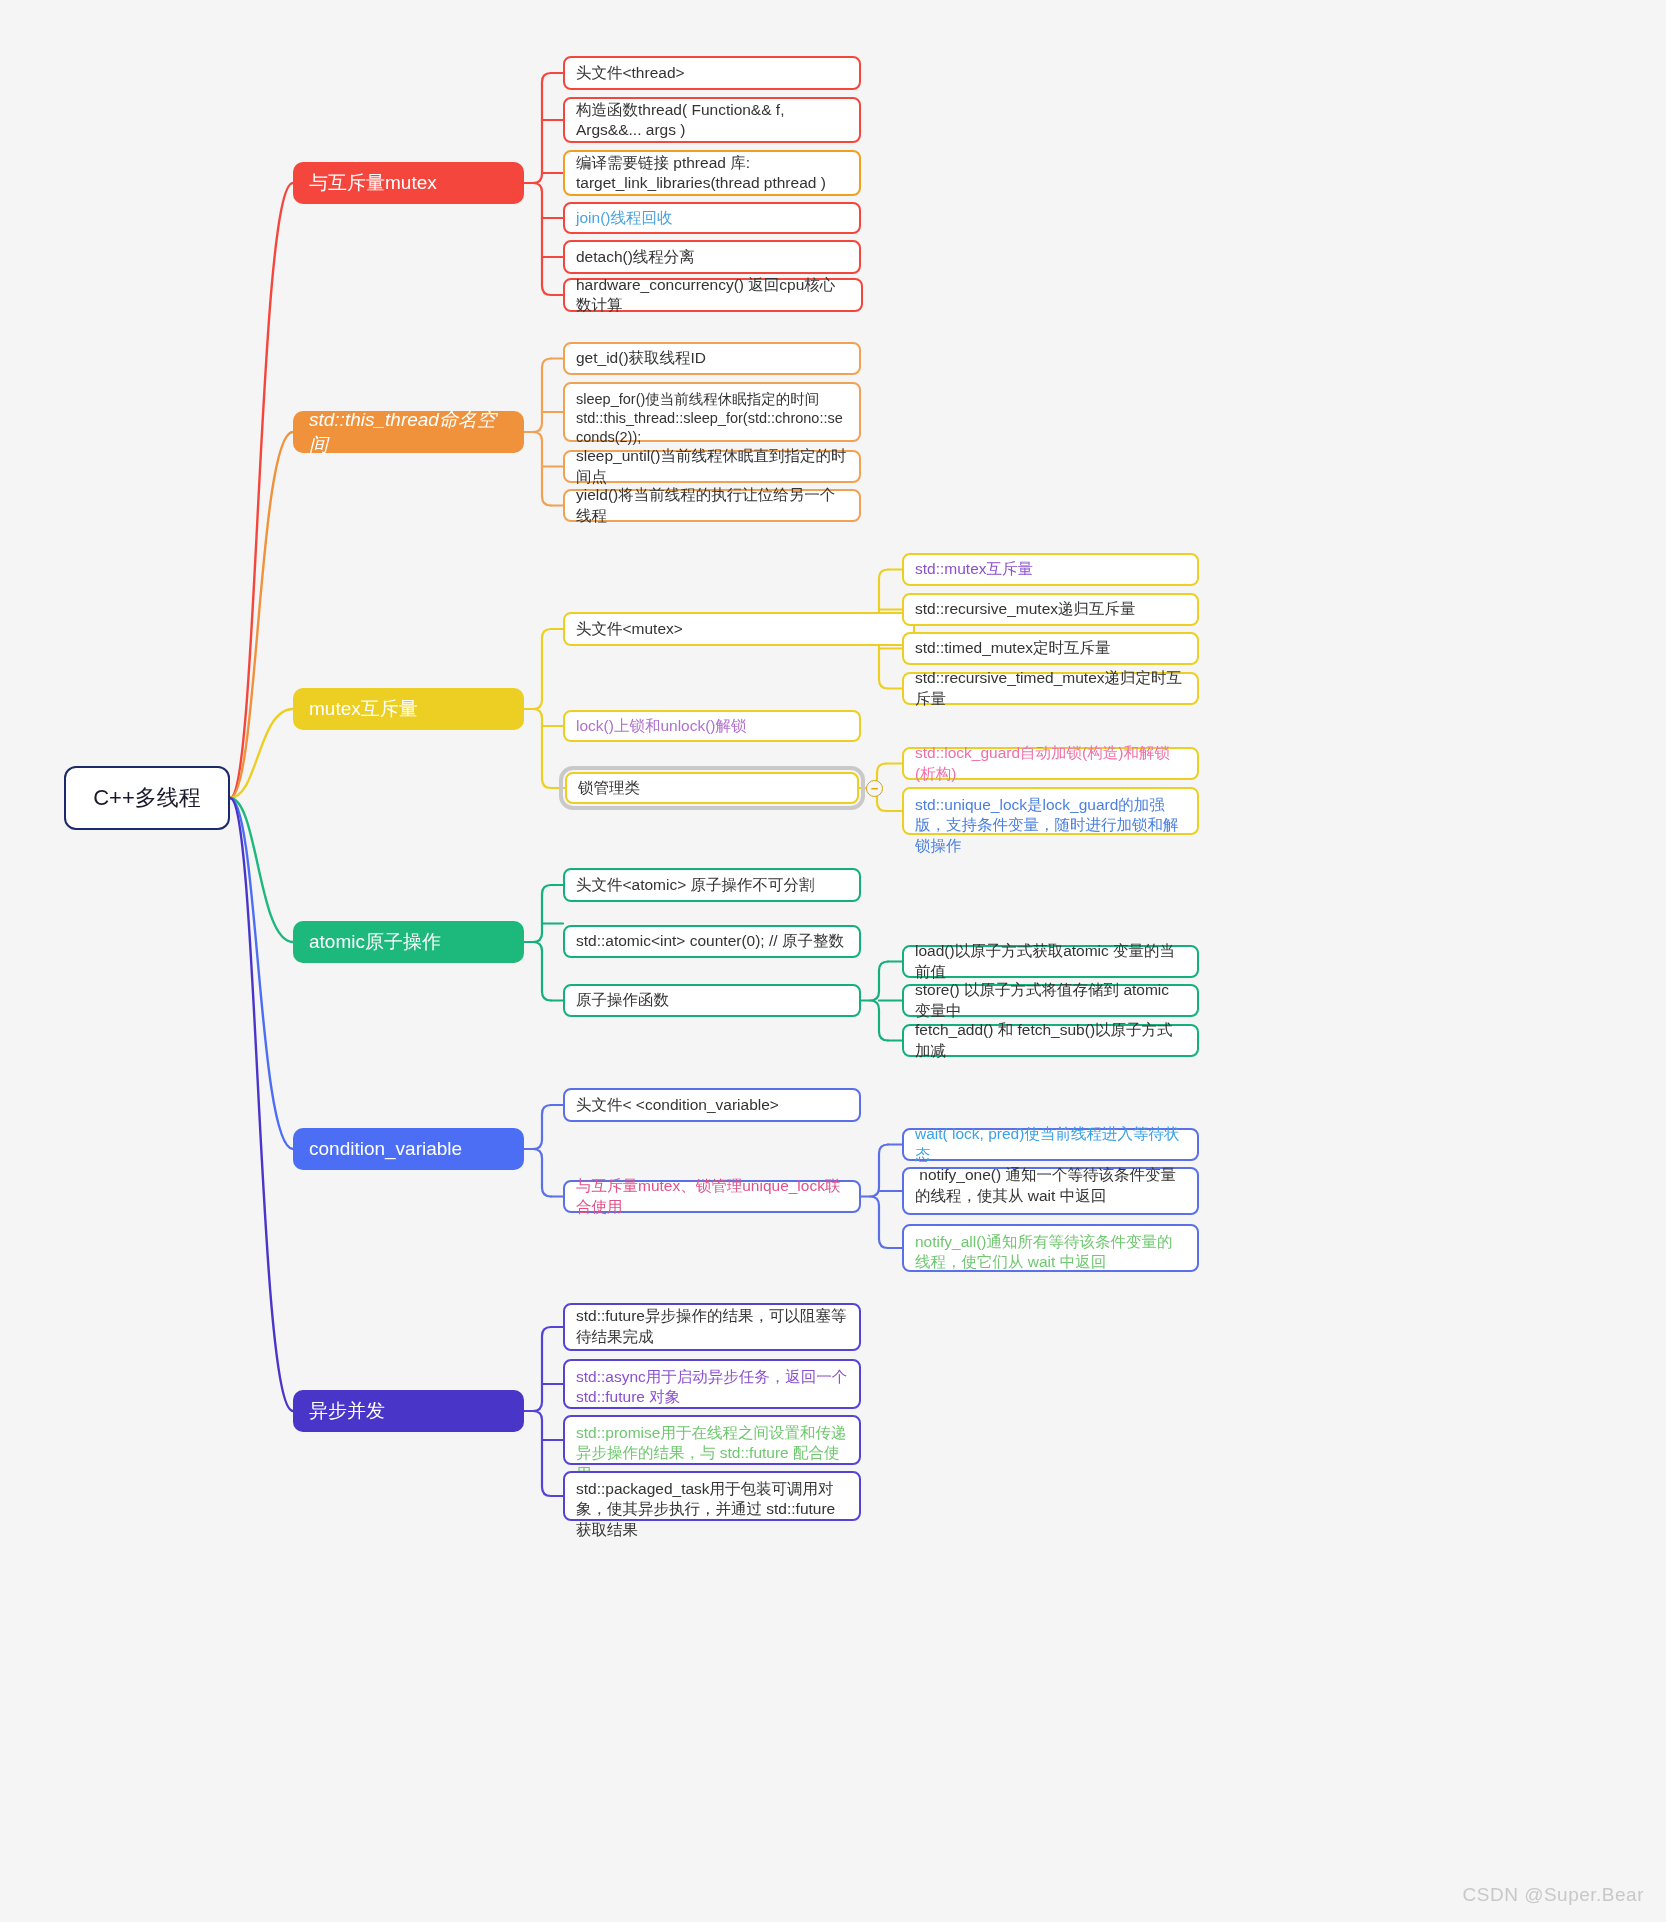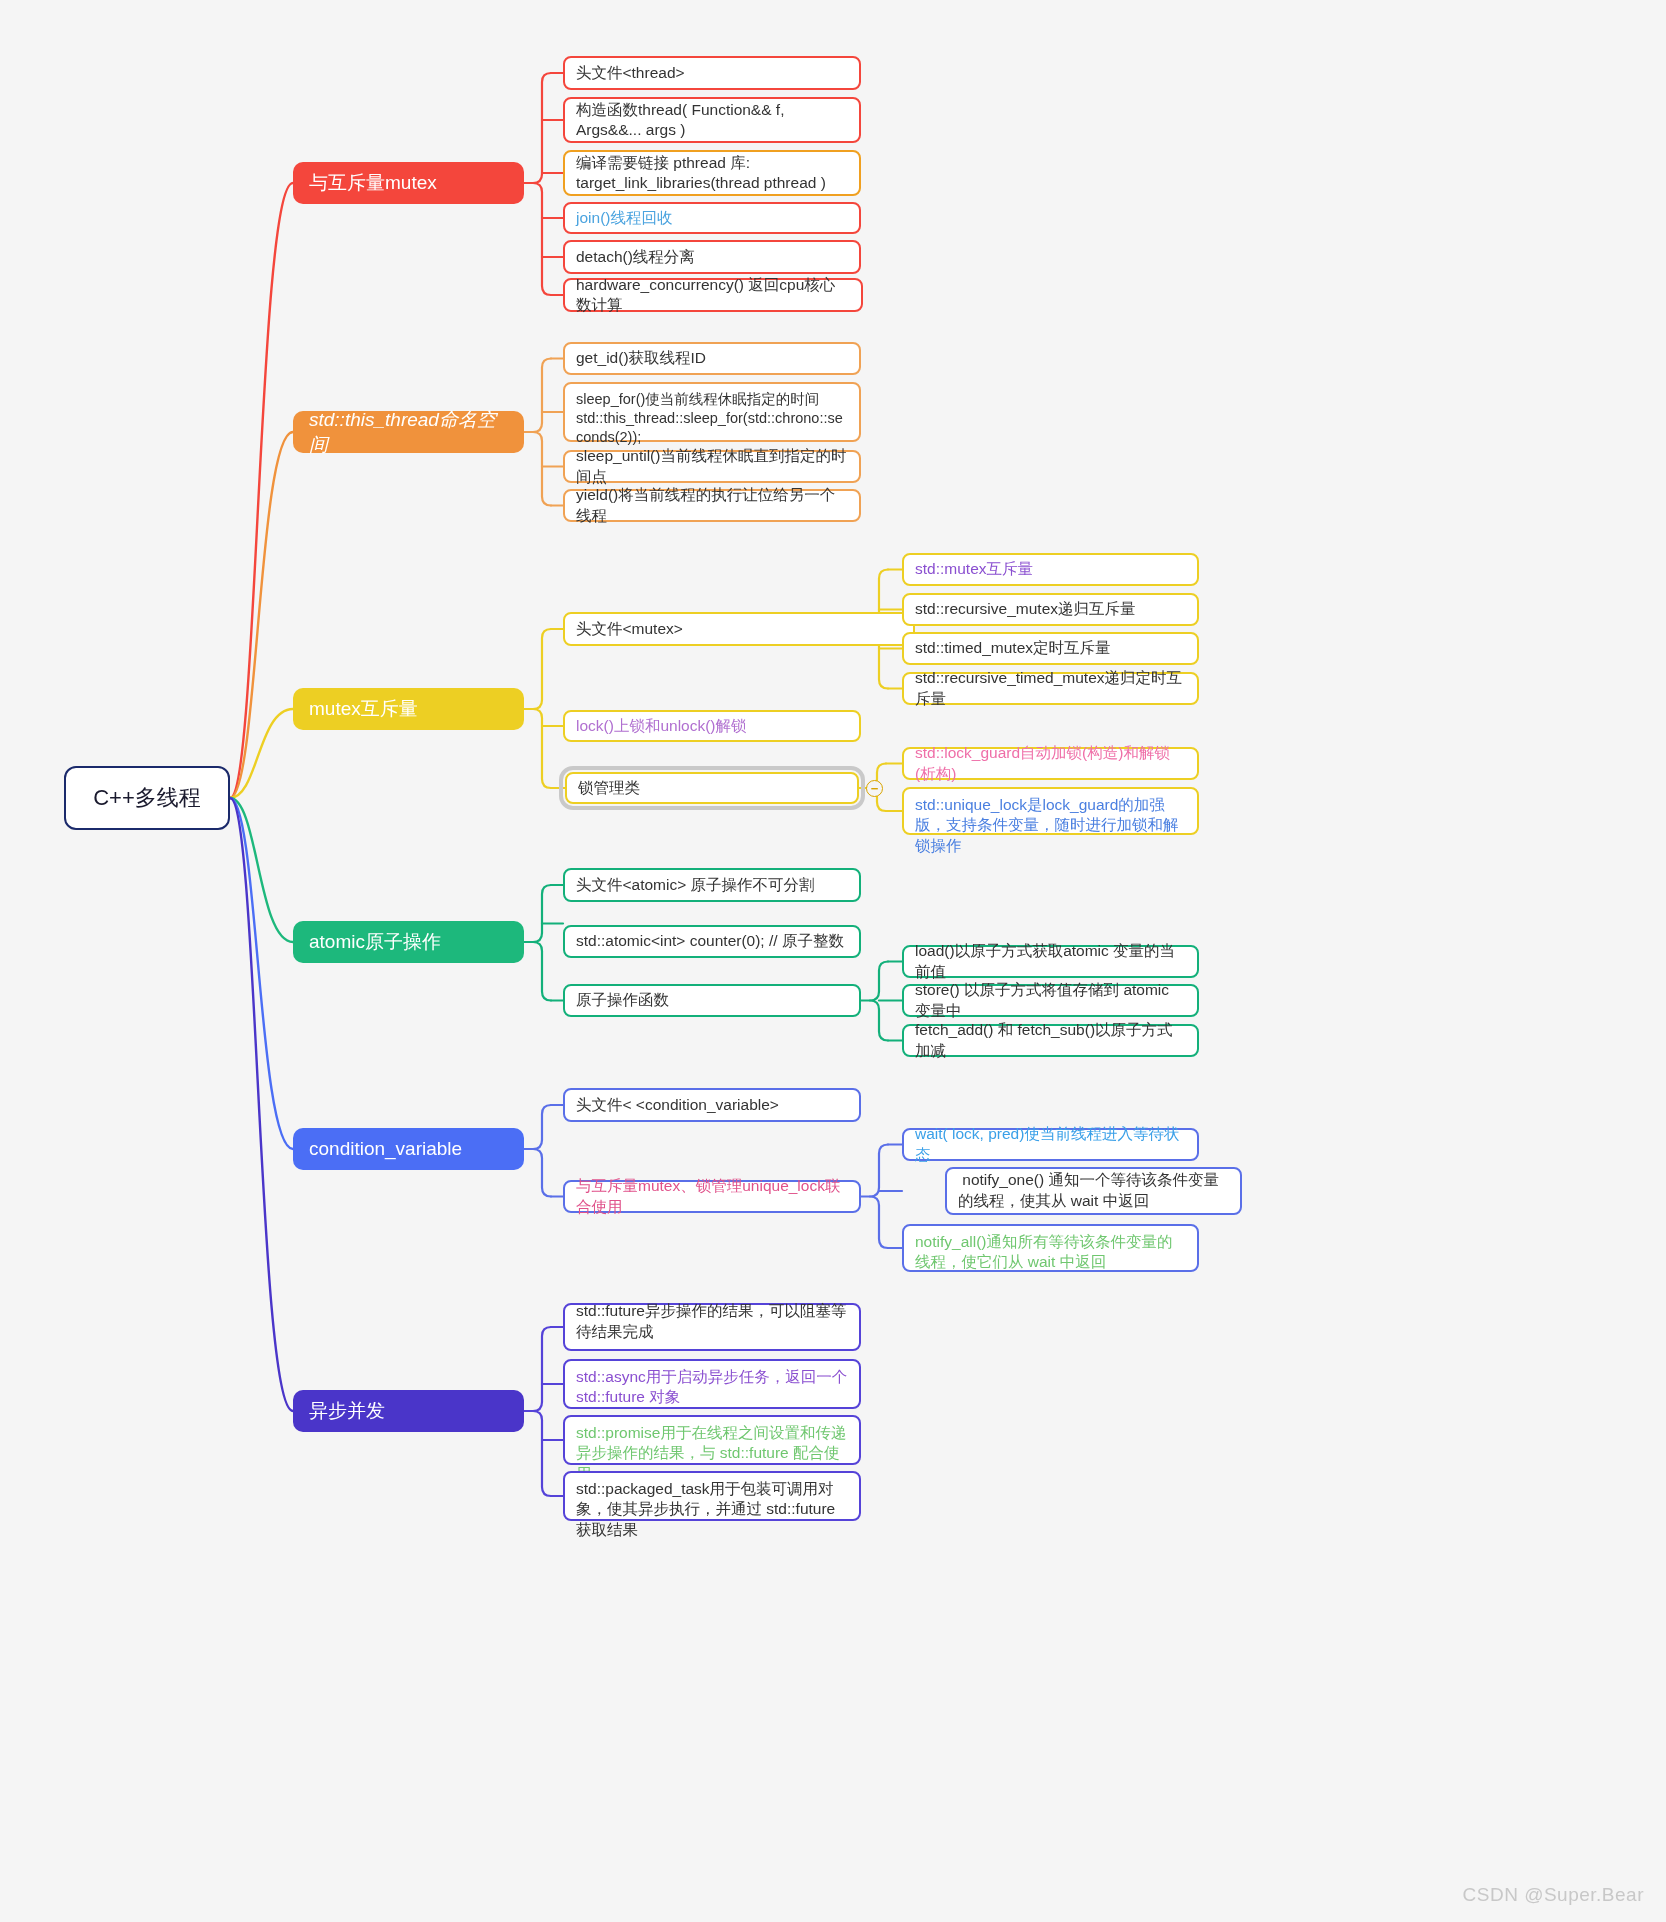--- a/index.html
+++ b/index.html
@@ -273,31 +273,31 @@
   </div>
   <div class="node" style="left:563px; top:1088px; width:298px; height:34px; border-color:#5a6fe8;">
     <span>头文件&lt; &lt;condition_variable&gt;</span>
   </div>
   <div class="node" style="left:563px; top:1180px; width:298px; height:33px; border-color:#5a6fe8; color:#e0518a;">
     <span>与互斥量mutex、锁管理unique_lock联合使用</span>
   </div>
   <div class="node" style="left:902px; top:1128px; width:297px; height:33px; border-color:#5a6fe8; color:#3aa0e8;">
     <span>wait( lock, pred)使当前线程进入等待状态</span>
   </div>
-  <div class="node" style="left:945px; top:1167px; width:297px; height:48px; border-color:#5a6fe8; align-items:center; padding-top:6px;">
+  <div class="node" style="left:902px; top:1167px; width:297px; height:48px; border-color:#5a6fe8; align-items:flex-end; padding-top:6px;">
     <span> notify_one() 通知一个等待该条件变量的线程，使其从 wait 中返回</span>
   </div>
   <div class="node" style="left:902px; top:1224px; width:297px; height:48px; border-color:#5a6fe8; color:#6fc76f; align-items:flex-start; padding-top:6px;">
     <span>notify_all()通知所有等待该条件变量的线程，使它们从 wait 中返回</span>
   </div>
 
   <div class="node branch" style="left:293px; top:1390px; width:231px; height:42px; background:#4a35c9;">
     <span>异步并发</span>
   </div>
-  <div class="node" style="left:563px; top:1303px; width:298px; height:48px; border-color:#5543d8; align-items:flex-end; padding-top:6px;">
+  <div class="node" style="left:563px; top:1303px; width:298px; height:48px; border-color:#5543d8; align-items:center; padding-top:6px;">
     <span>std::future异步操作的结果，可以阻塞等待结果完成</span>
   </div>
   <div class="node" style="left:563px; top:1359px; width:298px; height:50px; border-color:#5543d8; color:#8a4fd0; align-items:flex-start; padding-top:6px;">
     <span>std::async用于启动异步任务，返回一个 std::future 对象</span>
   </div>
   <div class="node" style="left:563px; top:1415px; width:298px; height:50px; border-color:#5543d8; color:#6fc76f; align-items:flex-start; padding-top:6px;">
     <span>std::promise用于在线程之间设置和传递异步操作的结果，与 std::future 配合使用</span>
   </div>
   <div class="node" style="left:563px; top:1471px; width:298px; height:50px; border-color:#5543d8; align-items:flex-start; padding-top:6px;">
     <span>std::packaged_task用于包装可调用对象，使其异步执行，并通过 std::future 获取结果</span>

